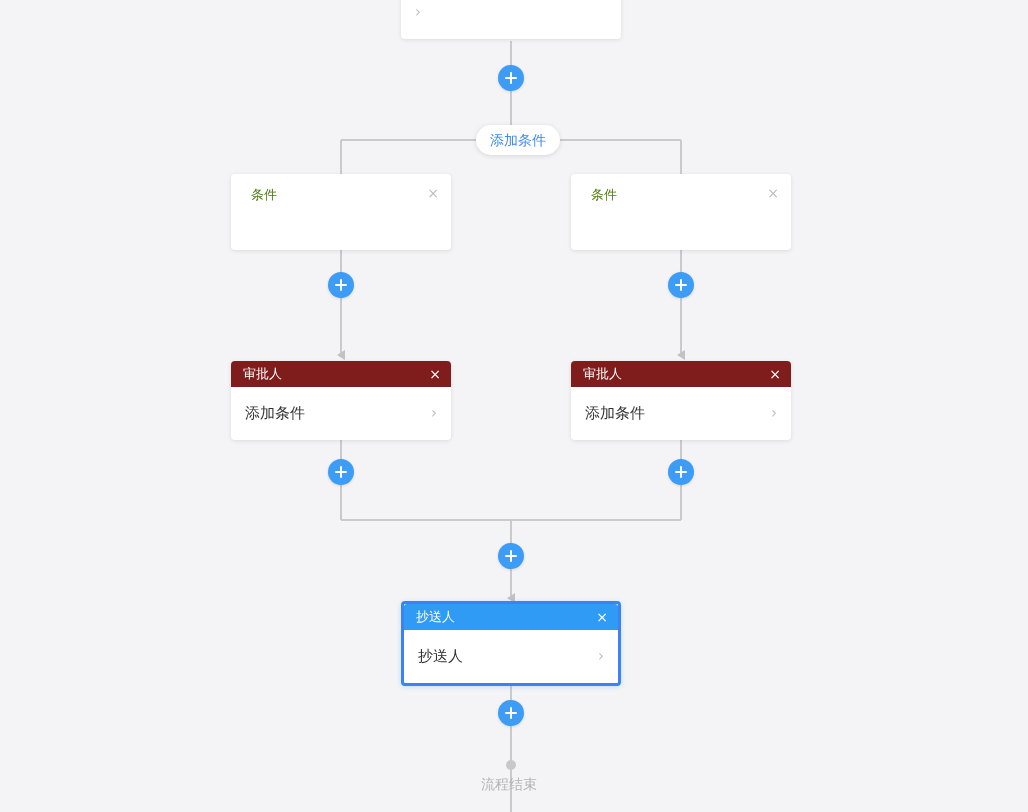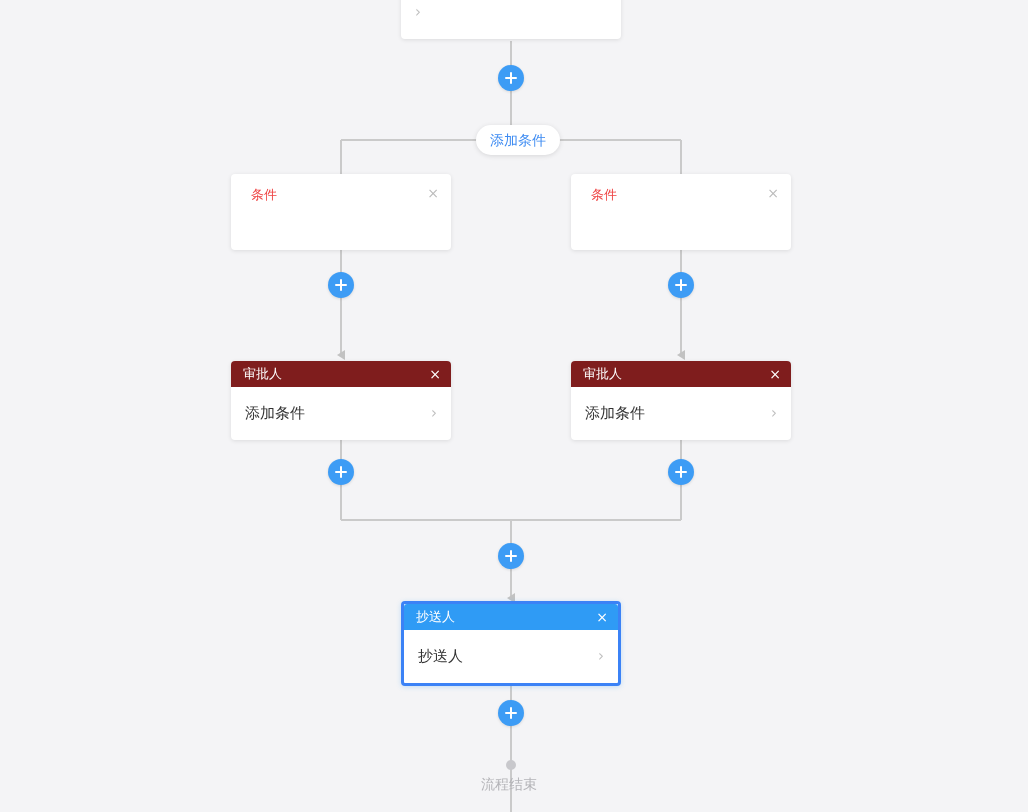--- a/index.html
+++ b/index.html
@@ -102,21 +102,21 @@
     width: 220px;
     height: 76px;
     background: #ffffff;
     border-radius: 4px;
     box-shadow: 0 1px 4px rgba(0,0,0,0.10);
     box-sizing: border-box;
     padding: 13px 14px 0 20px;
   }
   .cond .cond-label {
     font-size: 13px;
-    color: #ef4444;
+    color: #4d7c0f;
     line-height: 16px;
   }
   .cond .cond-value {
     margin-top: 9px;
     font-size: 15px;
     color: #333333;
     line-height: 20px;
   }
   .cond .close {
     position: absolute;

